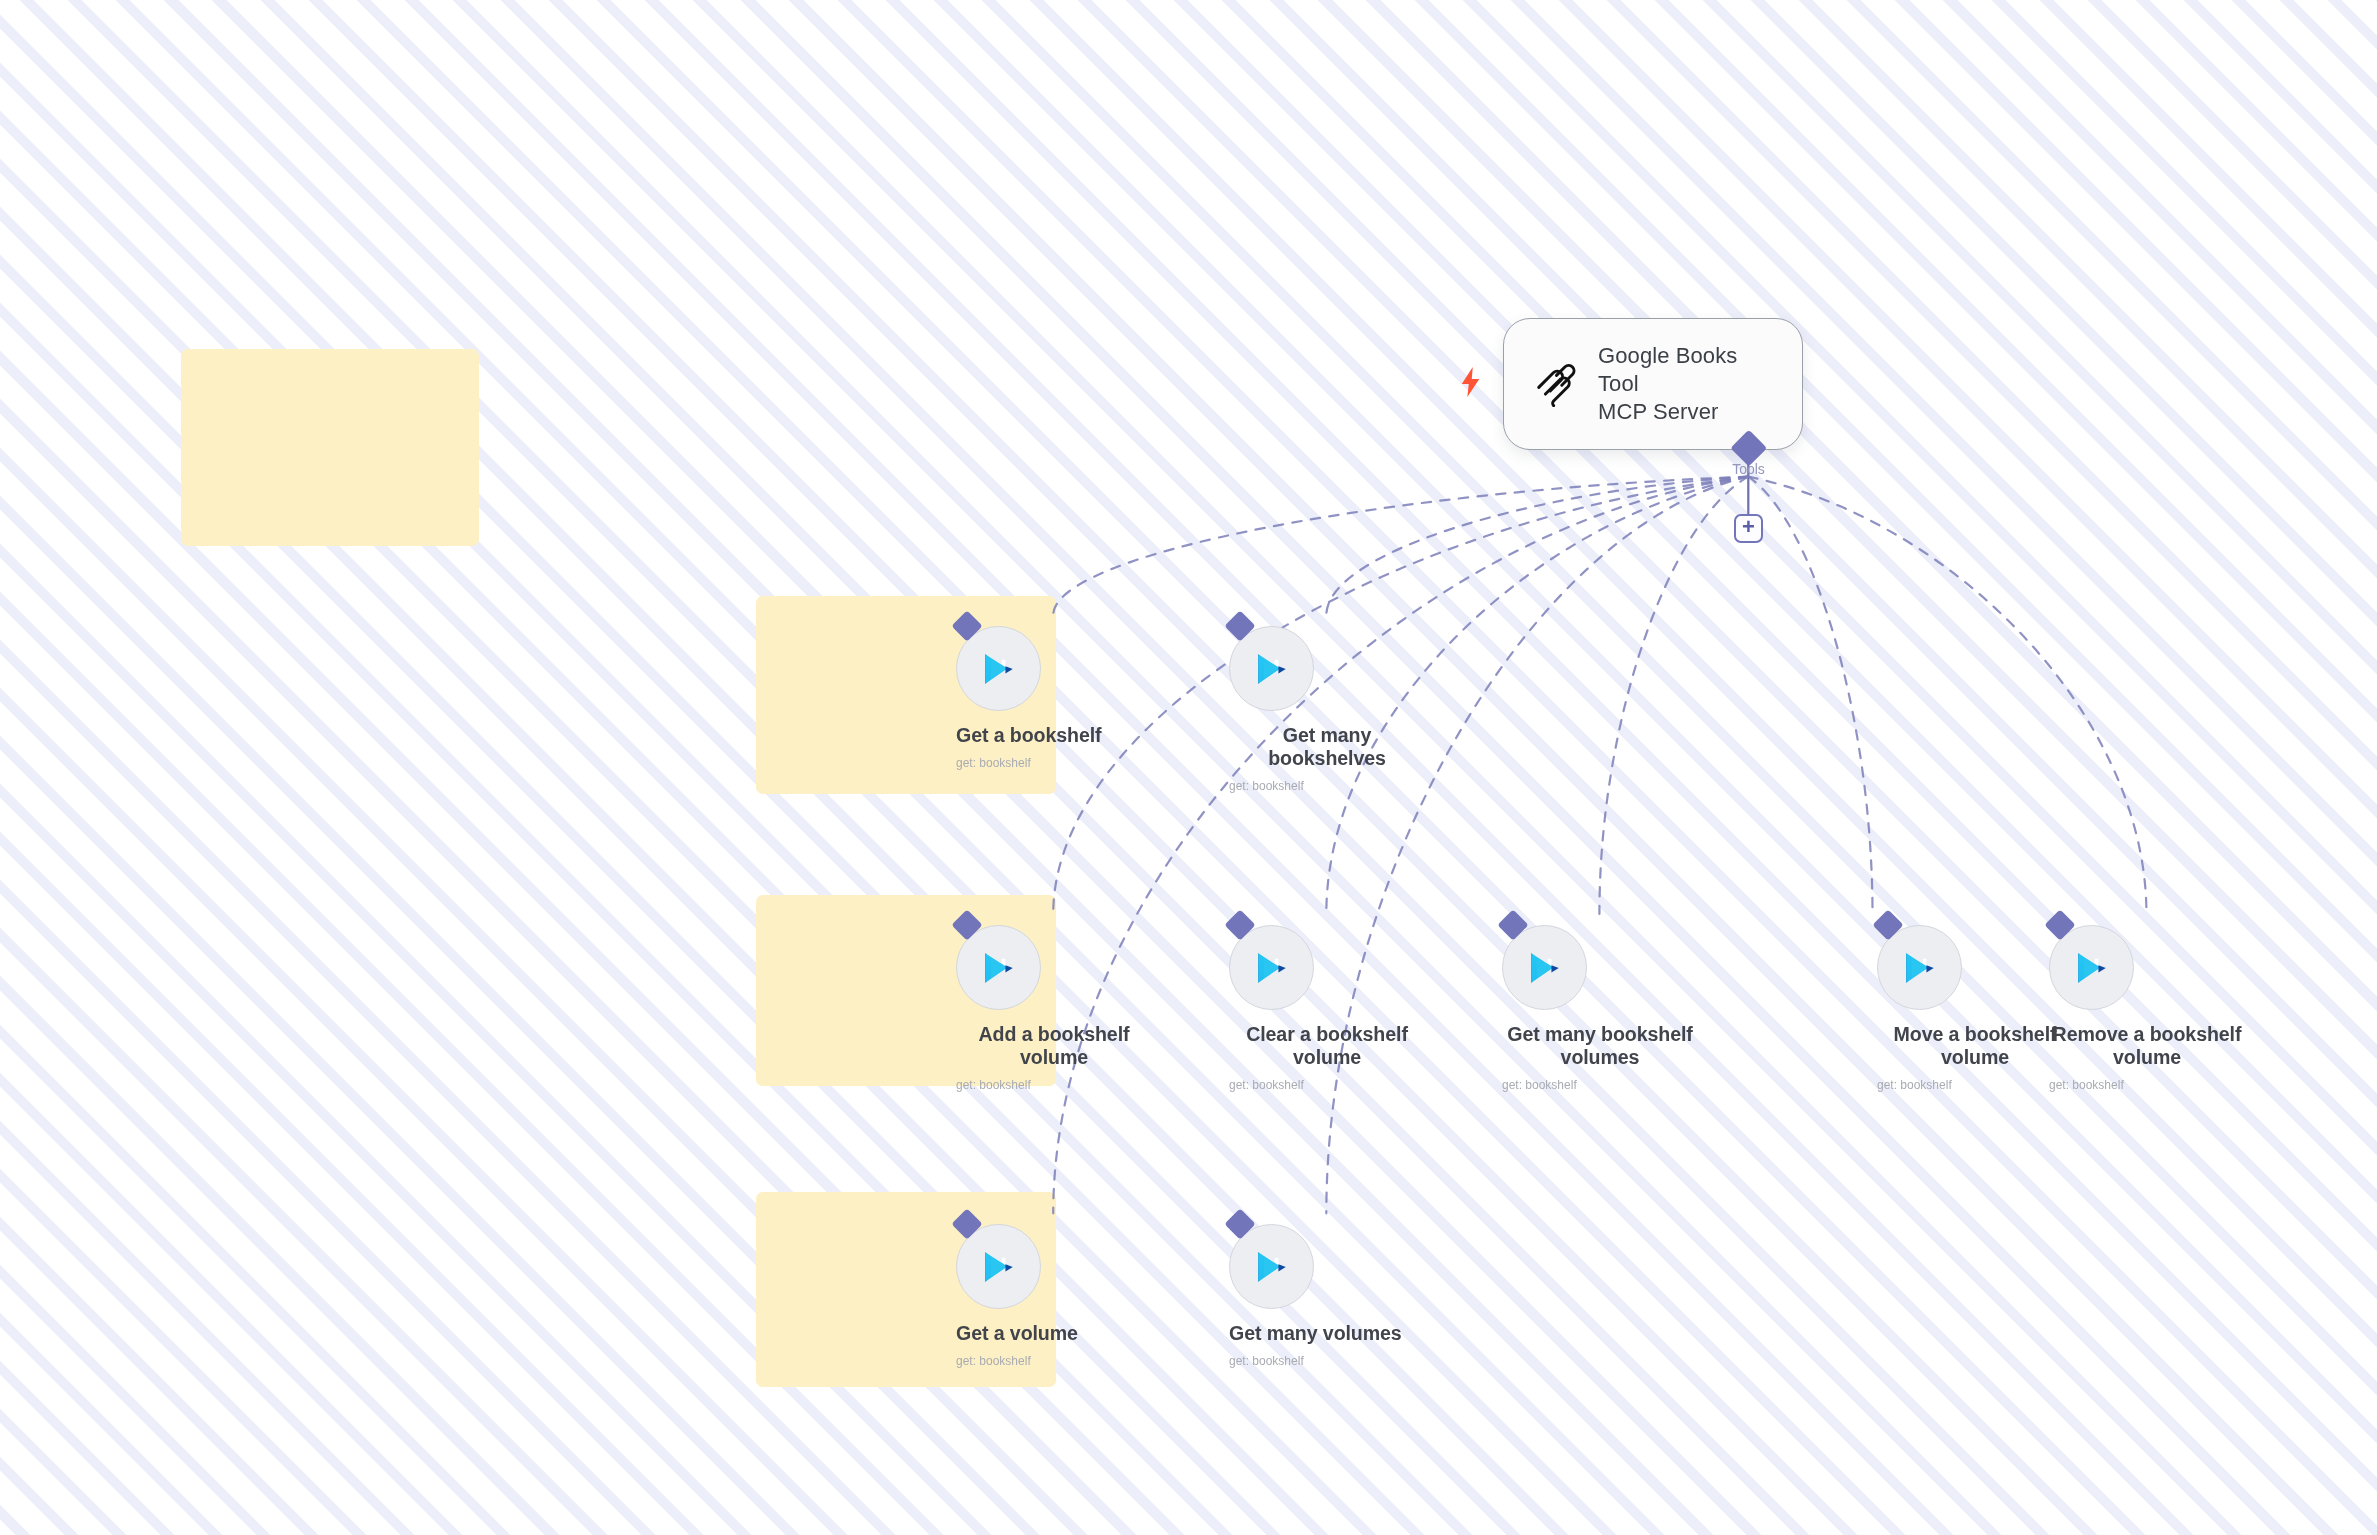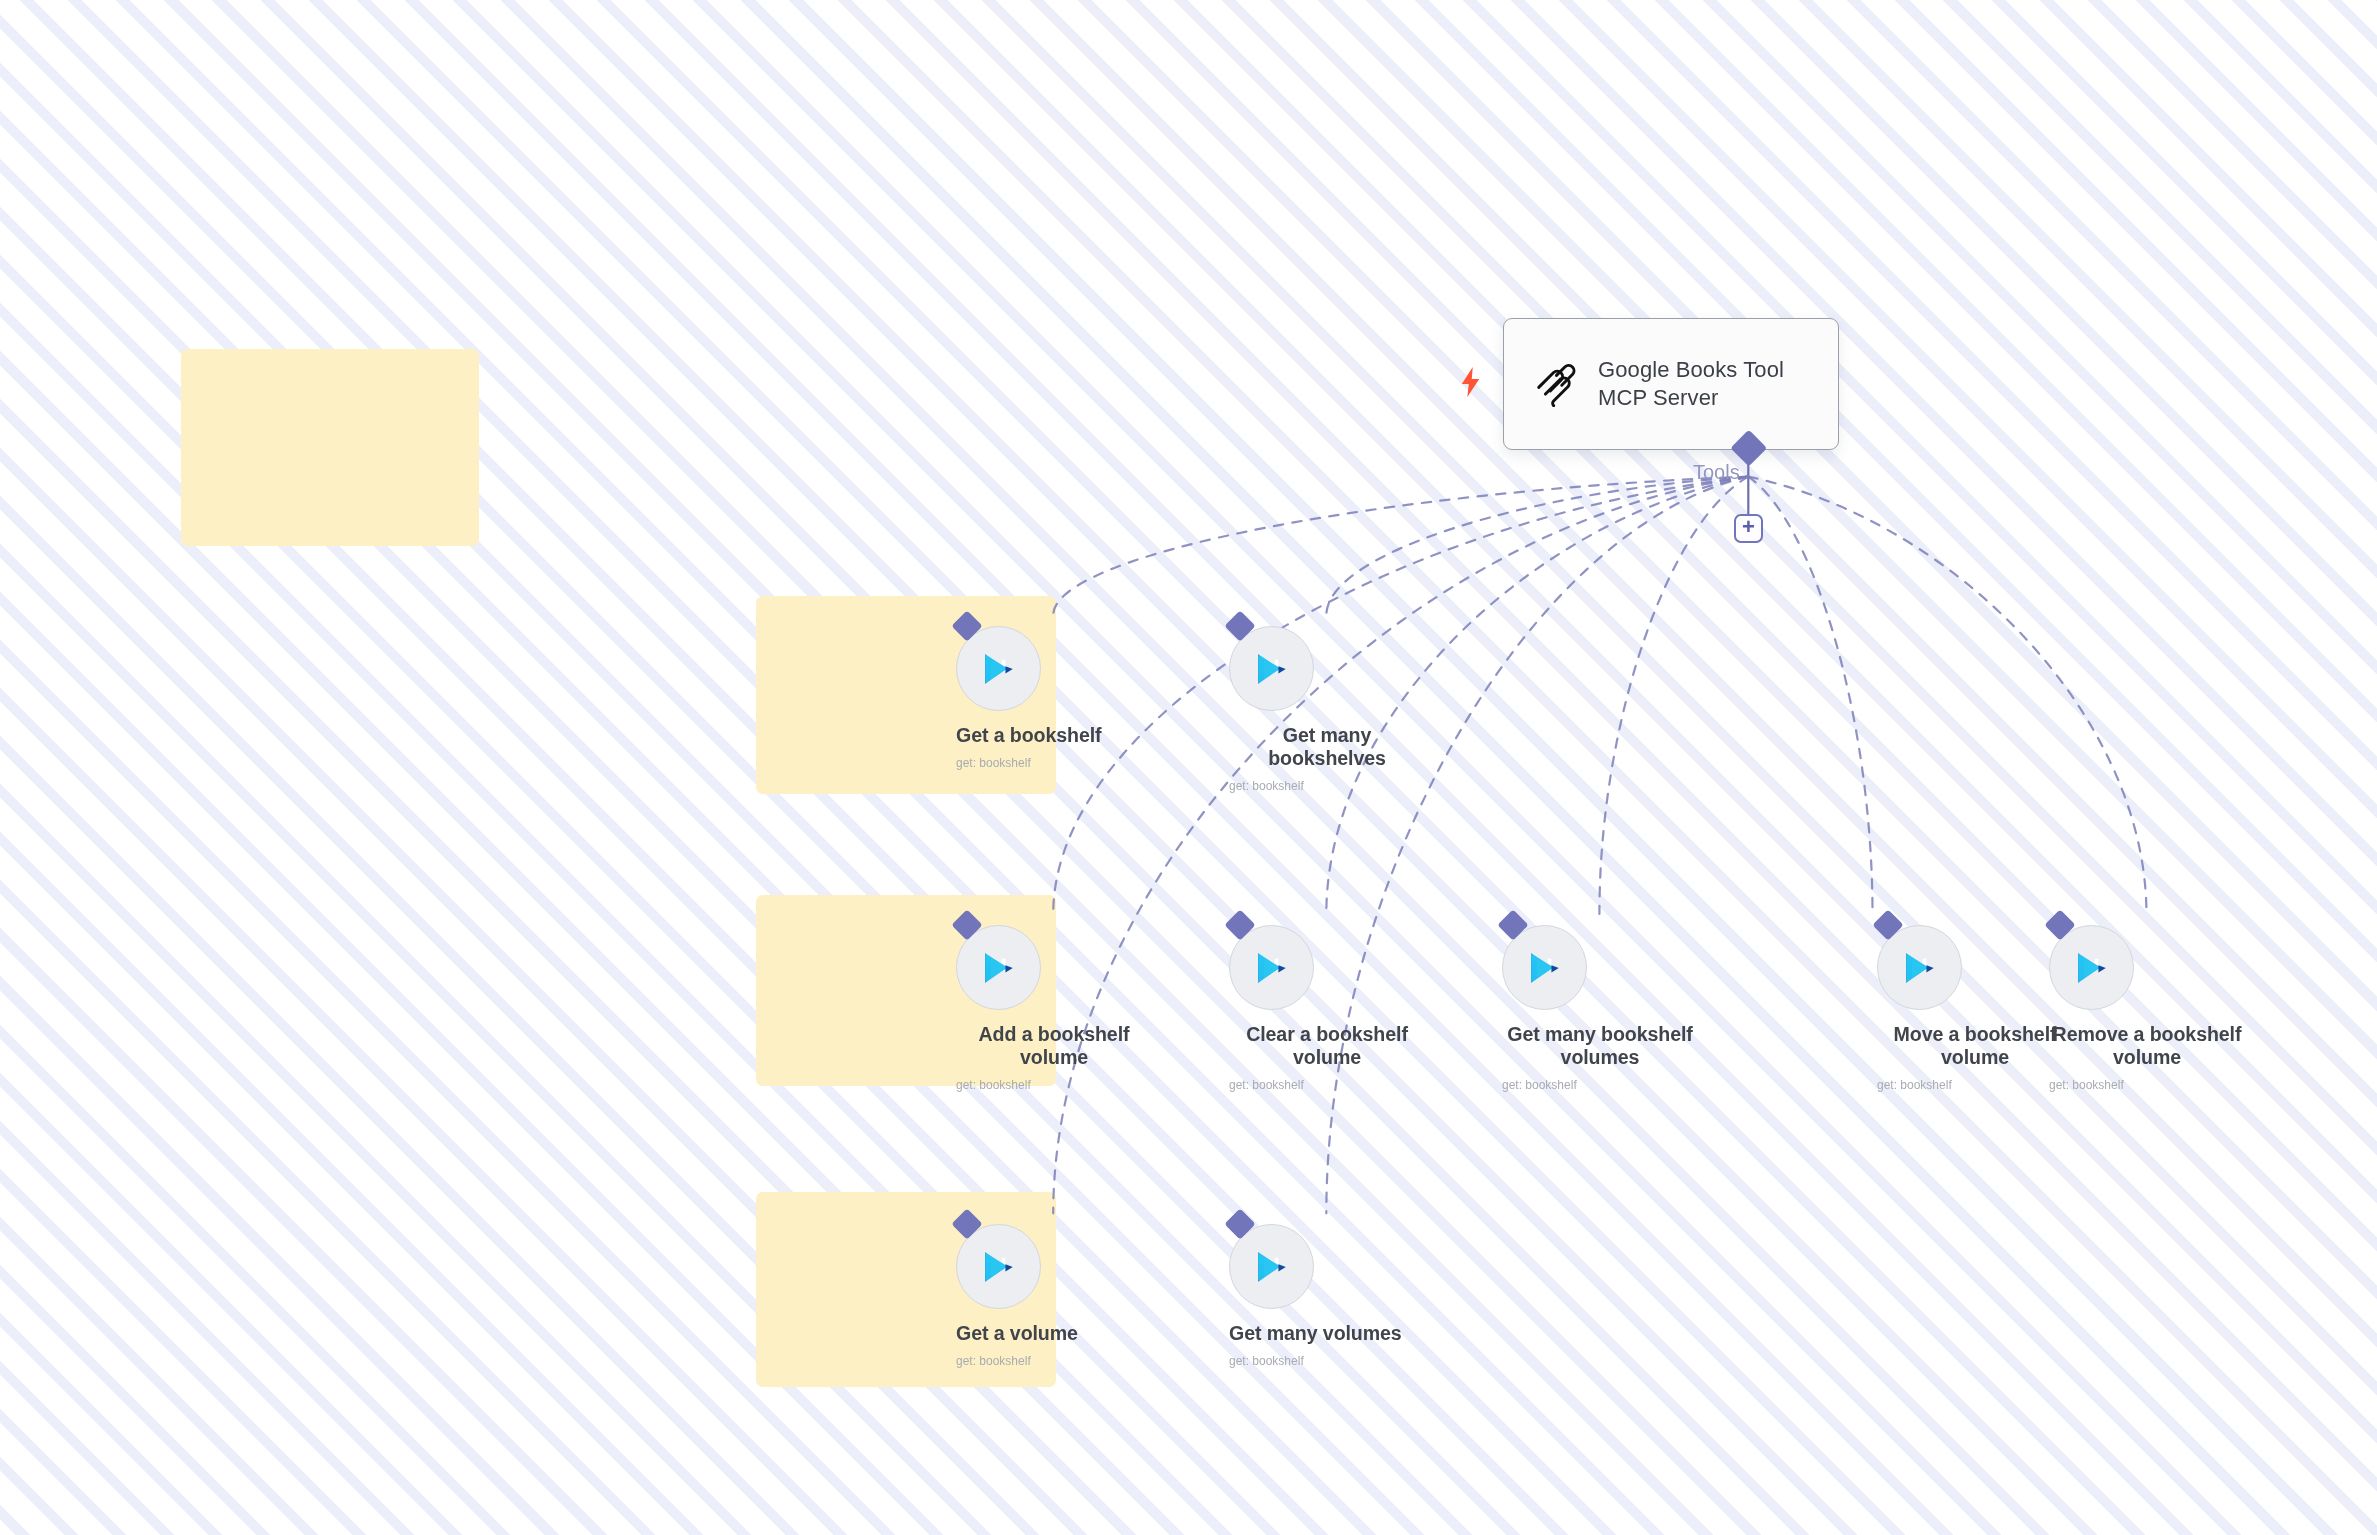--- a/index.html
+++ b/index.html
@@ -55,25 +55,25 @@
     stroke: #6f72ad;
     stroke-width: 2.6;
     stroke-linecap: round;
   }
 
   
   #mcp-card {
     position: absolute;
     left: 1503px;
     top: 318px;
-    width: 336px;
+    width: 300px;
     height: 132px;
     background: #fbfbfb;
     border: 1.7px solid #9aa0a8;
-    border-radius: 9px;
+    border-radius: 27px;
     display: flex;
     align-items: center;
     gap: 19px;
     padding: 0 29px;
     z-index: 6;
     box-shadow: 0 5.1px 13.6px rgba(60,64,90,0.10);
   }
   #mcp-card .mcp-logo { flex: 0 0 auto; line-height: 0; }
   #mcp-card .mcp-title {
     font-size: 22px;
@@ -99,21 +99,22 @@
     transform: rotate(45deg);
     border-radius: 3.4px;
     z-index: 7;
   }
   #tools-port { left: 1736px; top: 435px; }
   #tools-label {
     position: absolute;
     left: 1693px;
     top: 461px;
     width: 111px;
-    font-size: 20px;
+    text-align: center;
+    font-size: 14px;
     color: #9497bd;
     z-index: 7;
   }
   #add-tool-button {
     position: absolute;
     left: 1734px;
     top: 514px;
     width: 29px; height: 29px;
     border: 2.1px solid #7275ba;
     border-radius: 6.8px;

